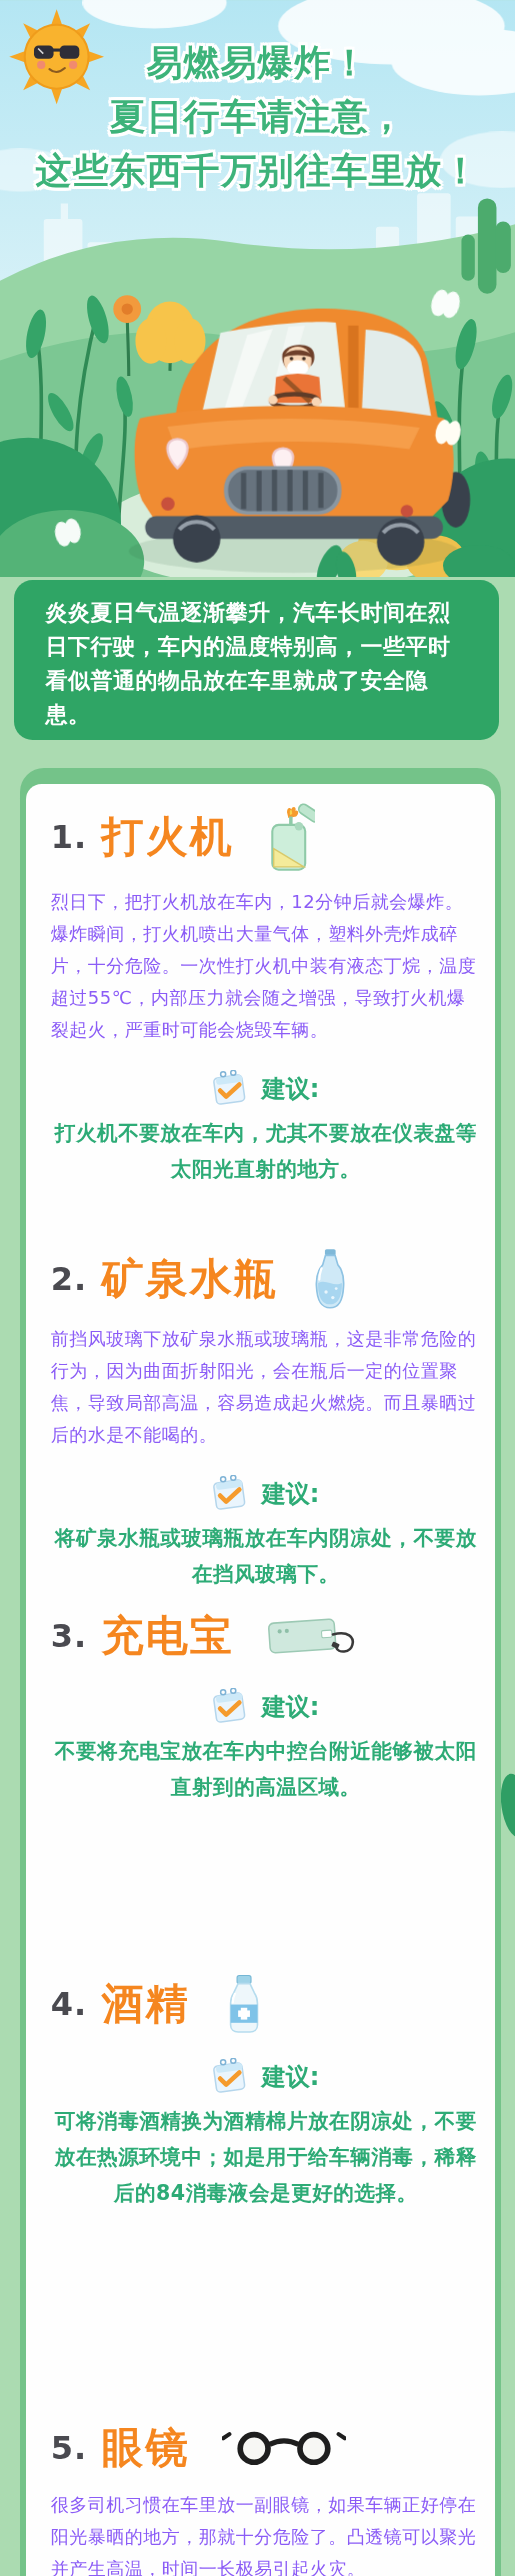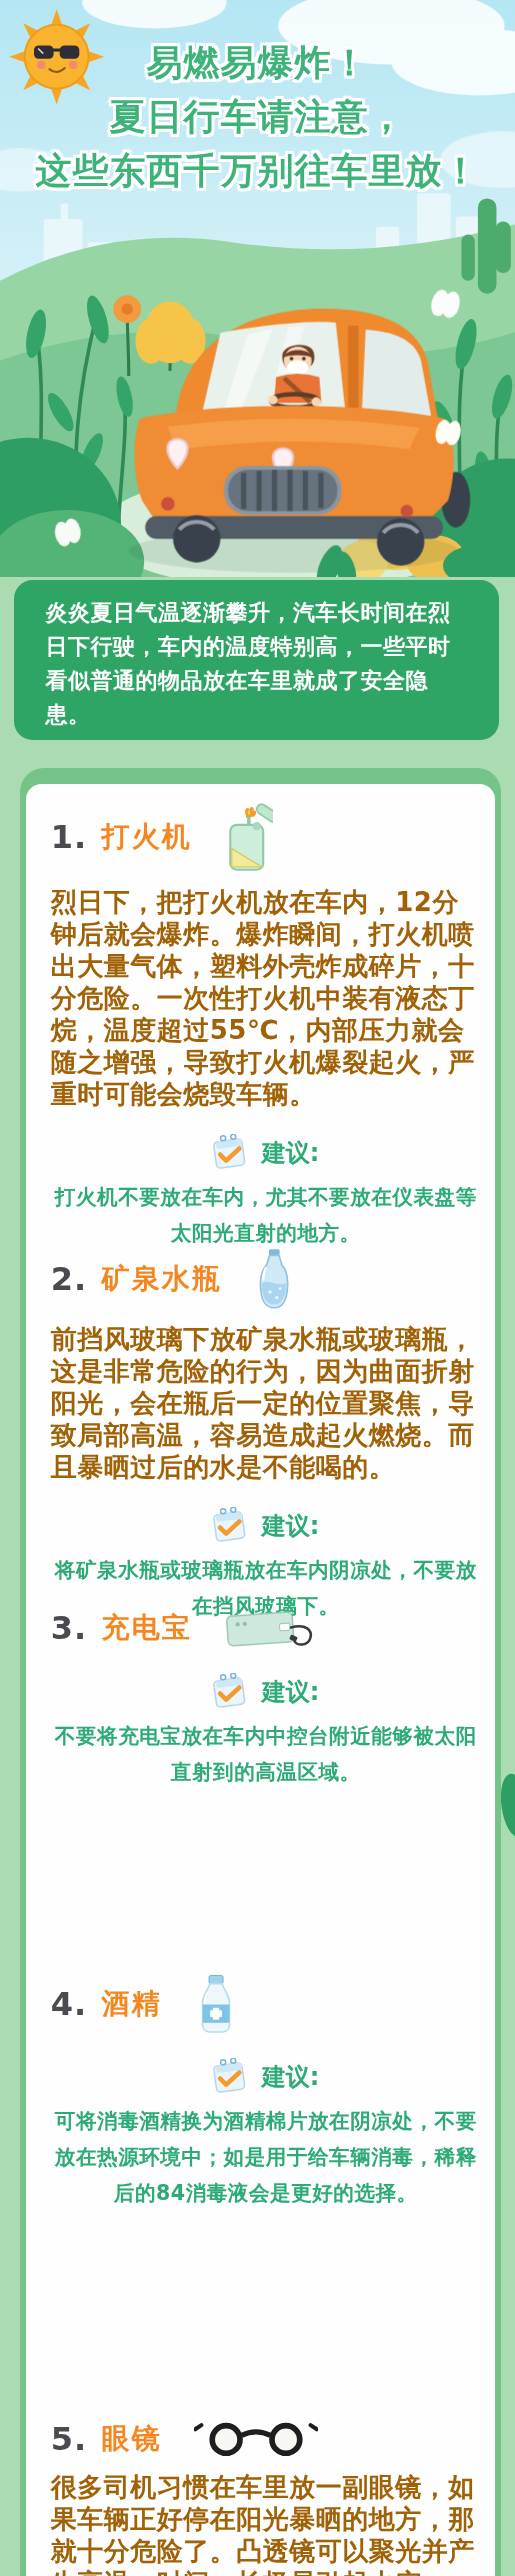--- a/index.html
+++ b/index.html
@@ -17,23 +17,23 @@
          background:#2fa565;border-radius:18.5px;box-sizing:border-box;
          padding:16px 27px 0 31px;}
   .intro p{margin:0;color:#ffffff;font-size:22px;line-height:34px;font-weight:700;letter-spacing:0.5px;}
   
   .frame{position:absolute;top:768px;left:19.6px;width:481px;height:2662px;z-index:2;
          background:#74c389;border-radius:24px;box-shadow:0 6.2px 0 rgba(70,150,100,.28);}
   .card{position:absolute;top:15.5px;left:6.2px;width:469px;height:2633px;background:#fefefe;border-radius:15.5px;}
   .sec{position:absolute;left:25px;width:430px;}
   .sec-h{display:flex;align-items:center;}
   .num{font-size:32px;font-weight:800;color:#4a4a50;letter-spacing:1px;}
-  .ttl{font-size:28px;font-weight:800;color:#f5861f;margin-left:14.4px;letter-spacing:2.1px;}
+  .ttl{font-size:42px;font-weight:800;color:#f5861f;margin-left:14.4px;letter-spacing:2.1px;}
   .sec-icon{margin-left:32px;flex:0 0 auto;display:flex;align-items:center;}
-  .body{margin:13.4px 0 0;font-size:26px;line-height:32px;color:#a16207;font-weight:700;letter-spacing:0.5px;}
+  .body{margin:13.4px 0 0;font-size:18px;line-height:32px;color:#8b5cf6;font-weight:400;letter-spacing:0.5px;}
   .sugg-row{margin-top:24px;display:flex;align-items:center;gap:11.3px;justify-content:center;}
   .sugg-label{font-size:24px;font-weight:800;color:#2dab76;}
   .sugg{margin:7.2px 0 0;font-size:20.6px;line-height:36px;color:#2dab76;font-weight:700;letter-spacing:0.5px;text-align:center;}
   .s1{top:18px;} .s2{top:464px;} .s3{top:824px;} .s4{top:1190px;}
   .s5{top:1636px;}
   
   .mid-leaf{position:absolute;top:1772px;right:0;z-index:1;}
 </style>
 </head>
 <body>

